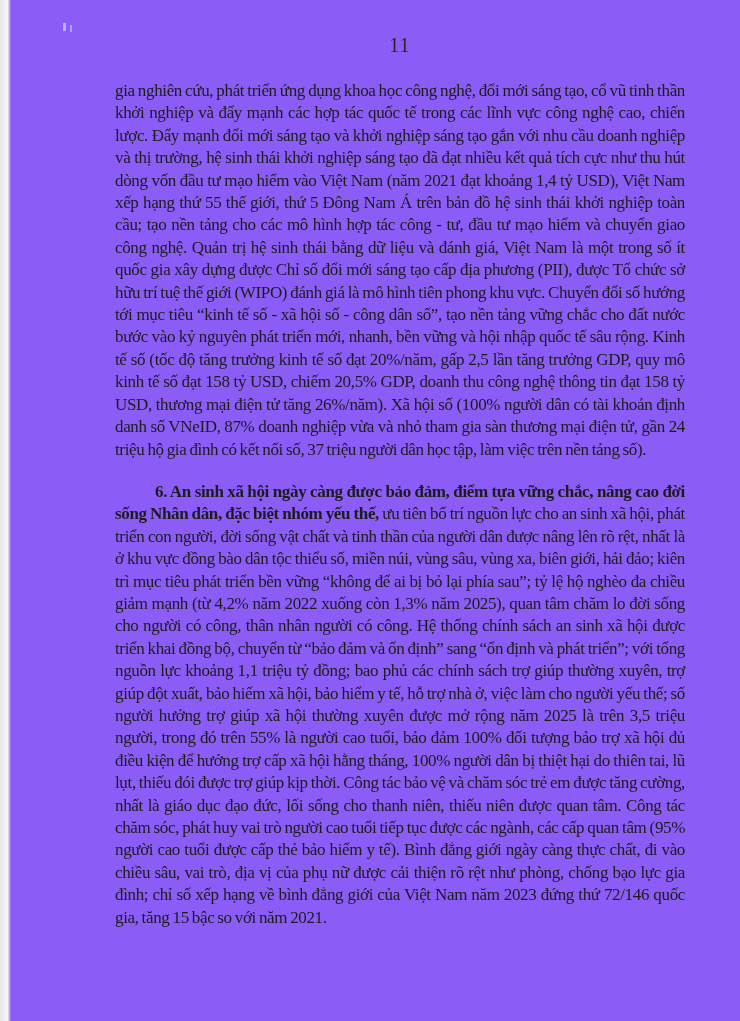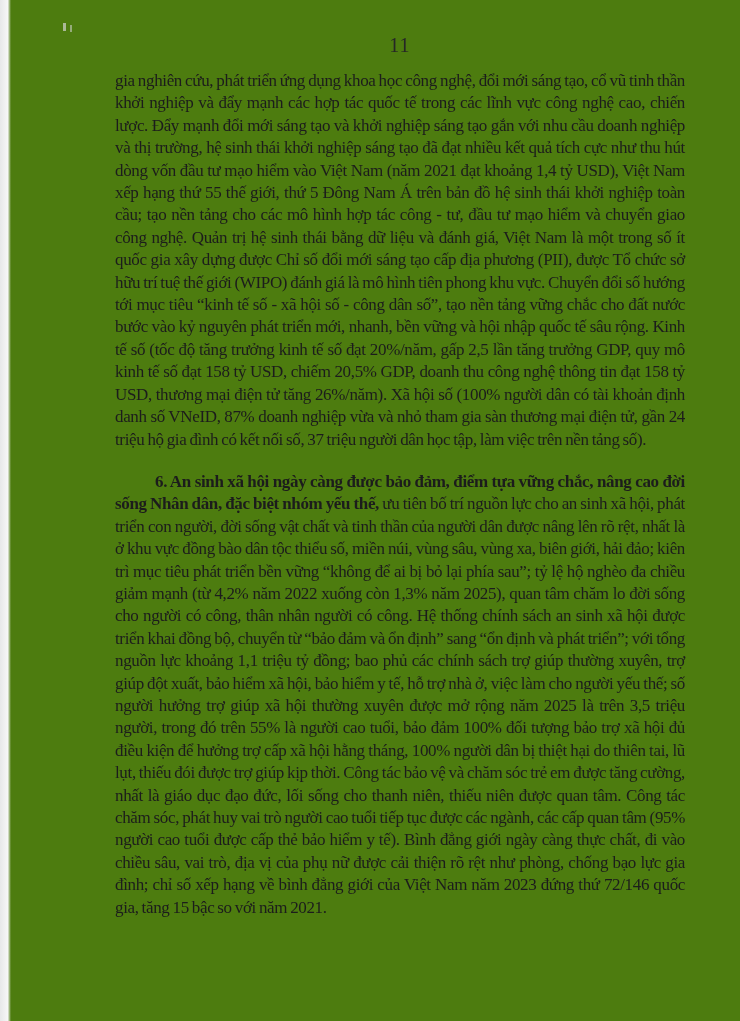--- a/index.html
+++ b/index.html
@@ -4,21 +4,21 @@
 <style>
   html, body {
     margin: 0;
     padding: 0;
     background: #ffffff;
   }
   .page {
     position: relative;
     width: 740px;
     height: 1021px;
-    background: #4d7c0f;
+    background: #8b5cf6;
     overflow: hidden;
     font-family: "Liberation Serif", "DejaVu Serif", serif;
     color: #1c1c1c;
   }
   
   .scan-edge {
     position: absolute;
     left: 0;
     top: 0;
     width: 11px;
@@ -48,21 +48,21 @@
     top: 34px;
     width: 570px;
     text-align: center;
     font-size: 20px;
     letter-spacing: 1px;
     color: #262626;
   }
   .content {
     position: absolute;
     left: 115px;
-    top: 70px;
+    top: 80px;
     width: 570px;
   }
   .content p {
     margin: 0;
     text-align: justify;
     font-size: 17px;
     line-height: 22.4px;
     letter-spacing: -0.35px;
     word-spacing: -0.9px;
     text-justify: inter-word;

